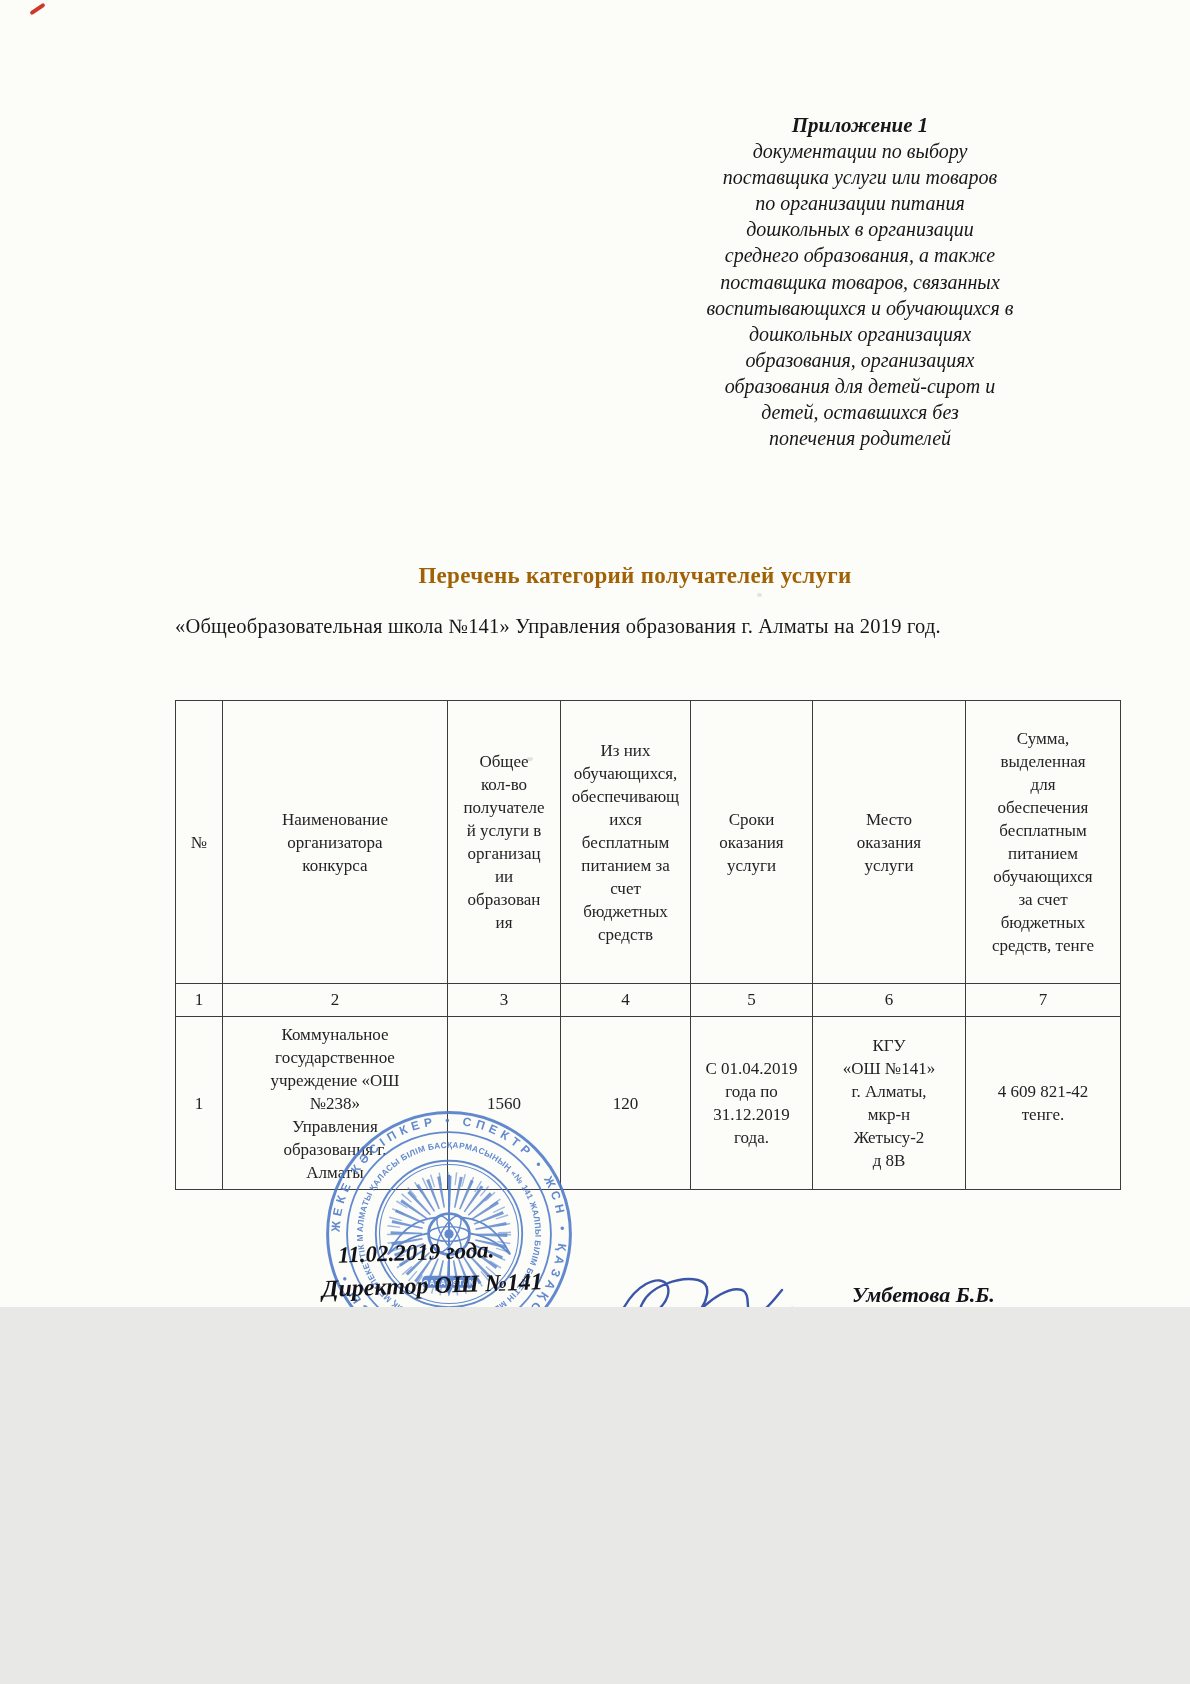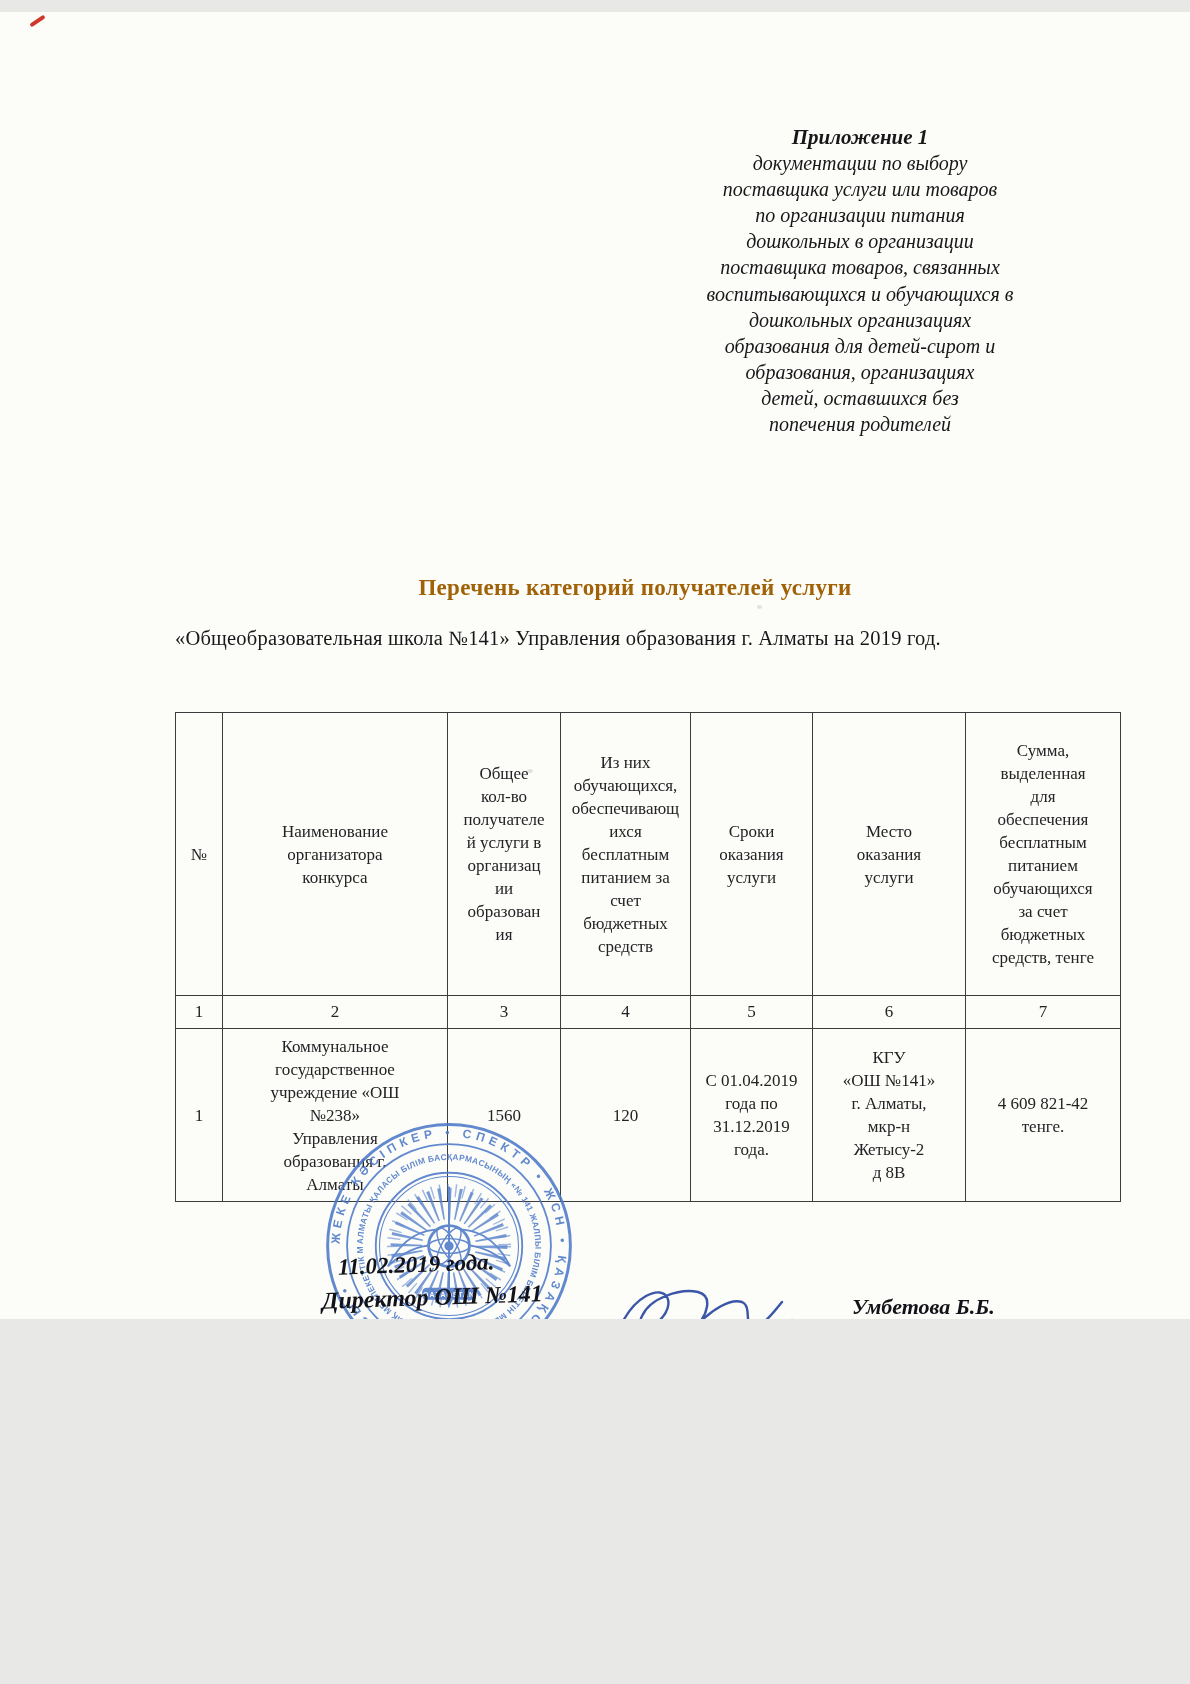--- a/index.html
+++ b/index.html
@@ -1,19 +1,19 @@
 <!DOCTYPE html>
 <html><head>
 <meta charset="utf-8">
 <style>
   html,body{margin:0;padding:0;background:#e8e8e6;}
   .page{
     position:relative;
     width:1190px;height:1307px;
-    margin:12px auto;
+    margin:0 auto;
     background:#fcfcf9;
     overflow:hidden;
     font-family:"Liberation Serif", serif;
     color:#1d1d1f;
   }
   
   .appendix{
     position:absolute;left:655px;top:112px;width:410px;
     text-align:center;font-style:italic;color:#17171a;
     font-size:20px;line-height:26.1px;
@@ -83,25 +83,26 @@
   <div class="speck sp1"></div>
   <div class="speck sp2"></div>
   <div class="speck sp3"></div>
 
   <div class="appendix">
     <div class="app-title">Приложение 1</div>
     <div>документации по выбору</div>
     <div>поставщика услуги или товаров</div>
     <div>по организации питания</div>
     <div>дошкольных в организации</div>
+    <div>среднего образования, а также</div>
     <div>поставщика товаров, связанных</div>
     <div>воспитывающихся и обучающихся в</div>
     <div>дошкольных организациях</div>
+    <div>образования, организациях</div>
     <div>образования для детей-сирот и</div>
-    <div>образования, организациях</div>
     <div>детей, оставшихся без</div>
     <div>попечения родителей</div>
   </div>
 
   <div class="doc-heading">Перечень категорий получателей услуги</div>
   <div class="intro">
     <div class="l2">«Общеобразовательная школа №141» Управления образования г. Алматы на 2019 год.</div>
   </div>
 
   <table class="recip">

